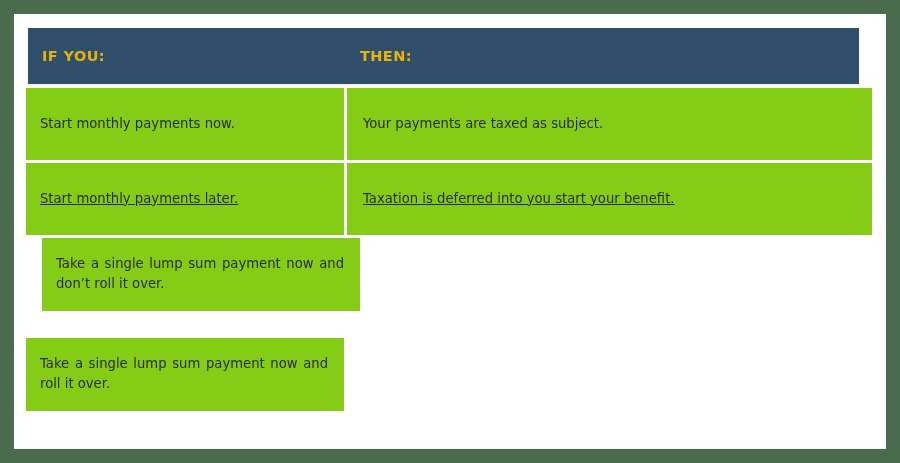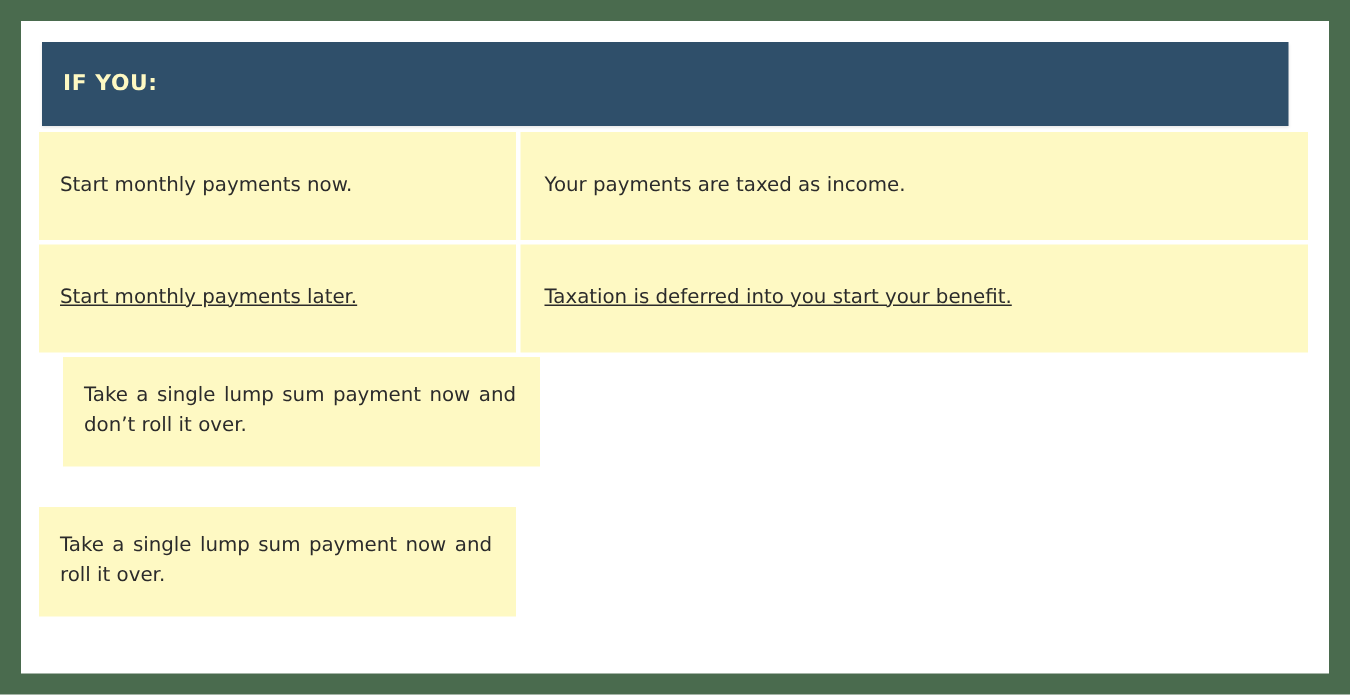--- a/index.html
+++ b/index.html
@@ -47,39 +47,39 @@
     display: flex;
     background: #2f4f6a;
     height: 56px;
     margin-left: 2px;
     margin-right: 13px;
     box-shadow: 0 1px 2px rgba(0,0,0,0.10);
   }
   .th {
     display: flex;
     align-items: center;
-    color: #fef9c3;
+    color: #eab308;
     font-size: 14.5px;
     font-weight: bold;
     letter-spacing: 0.4px;
   }
   .th-if   { width: 318px; padding-left: 14px; box-sizing: border-box; }
   .th-then { flex: 1;      padding-left: 14px; box-sizing: border-box; }
 
   .tbody {
     display: block;
     padding-top: 4px;
   }
   .row {
     display: flex;
     align-items: stretch;
     margin-bottom: 3px;
   }
   .cell {
-    background: #fef9c3;
+    background: #84cc16;
     color: #2b2b2b;
     font-size: 13.2px;
     line-height: 1.55;
     display: flex;
     align-items: center;
     box-sizing: border-box;
     text-align: justify;
     text-justify: inter-word;
   }
   .cell-if {
@@ -104,30 +104,31 @@
 </head>
 <body>
 
 <div class="frame">
   <div class="frame-inner">
 
     <div class="tbl">
 
       <div class="thead">
         <div class="th th-if">IF YOU:</div>
+        <div class="th th-then">THEN:</div>
       </div>
 
       <div class="tbody">
 
         <div class="row row-h1">
           <div class="cell cell-if">
             <p>Start monthly payments now.</p>
           </div>
           <div class="cell cell-then">
-            <p>Your payments are taxed as income.</p>
+            <p>Your payments are taxed as subject.</p>
           </div>
         </div>
 
         <div class="row row-h2">
           <div class="cell cell-if">
             <p>Start monthly payments later.</p>
           </div>
           <div class="cell cell-then">
             <p>Taxation is deferred into you start your benefit.</p>
           </div>

